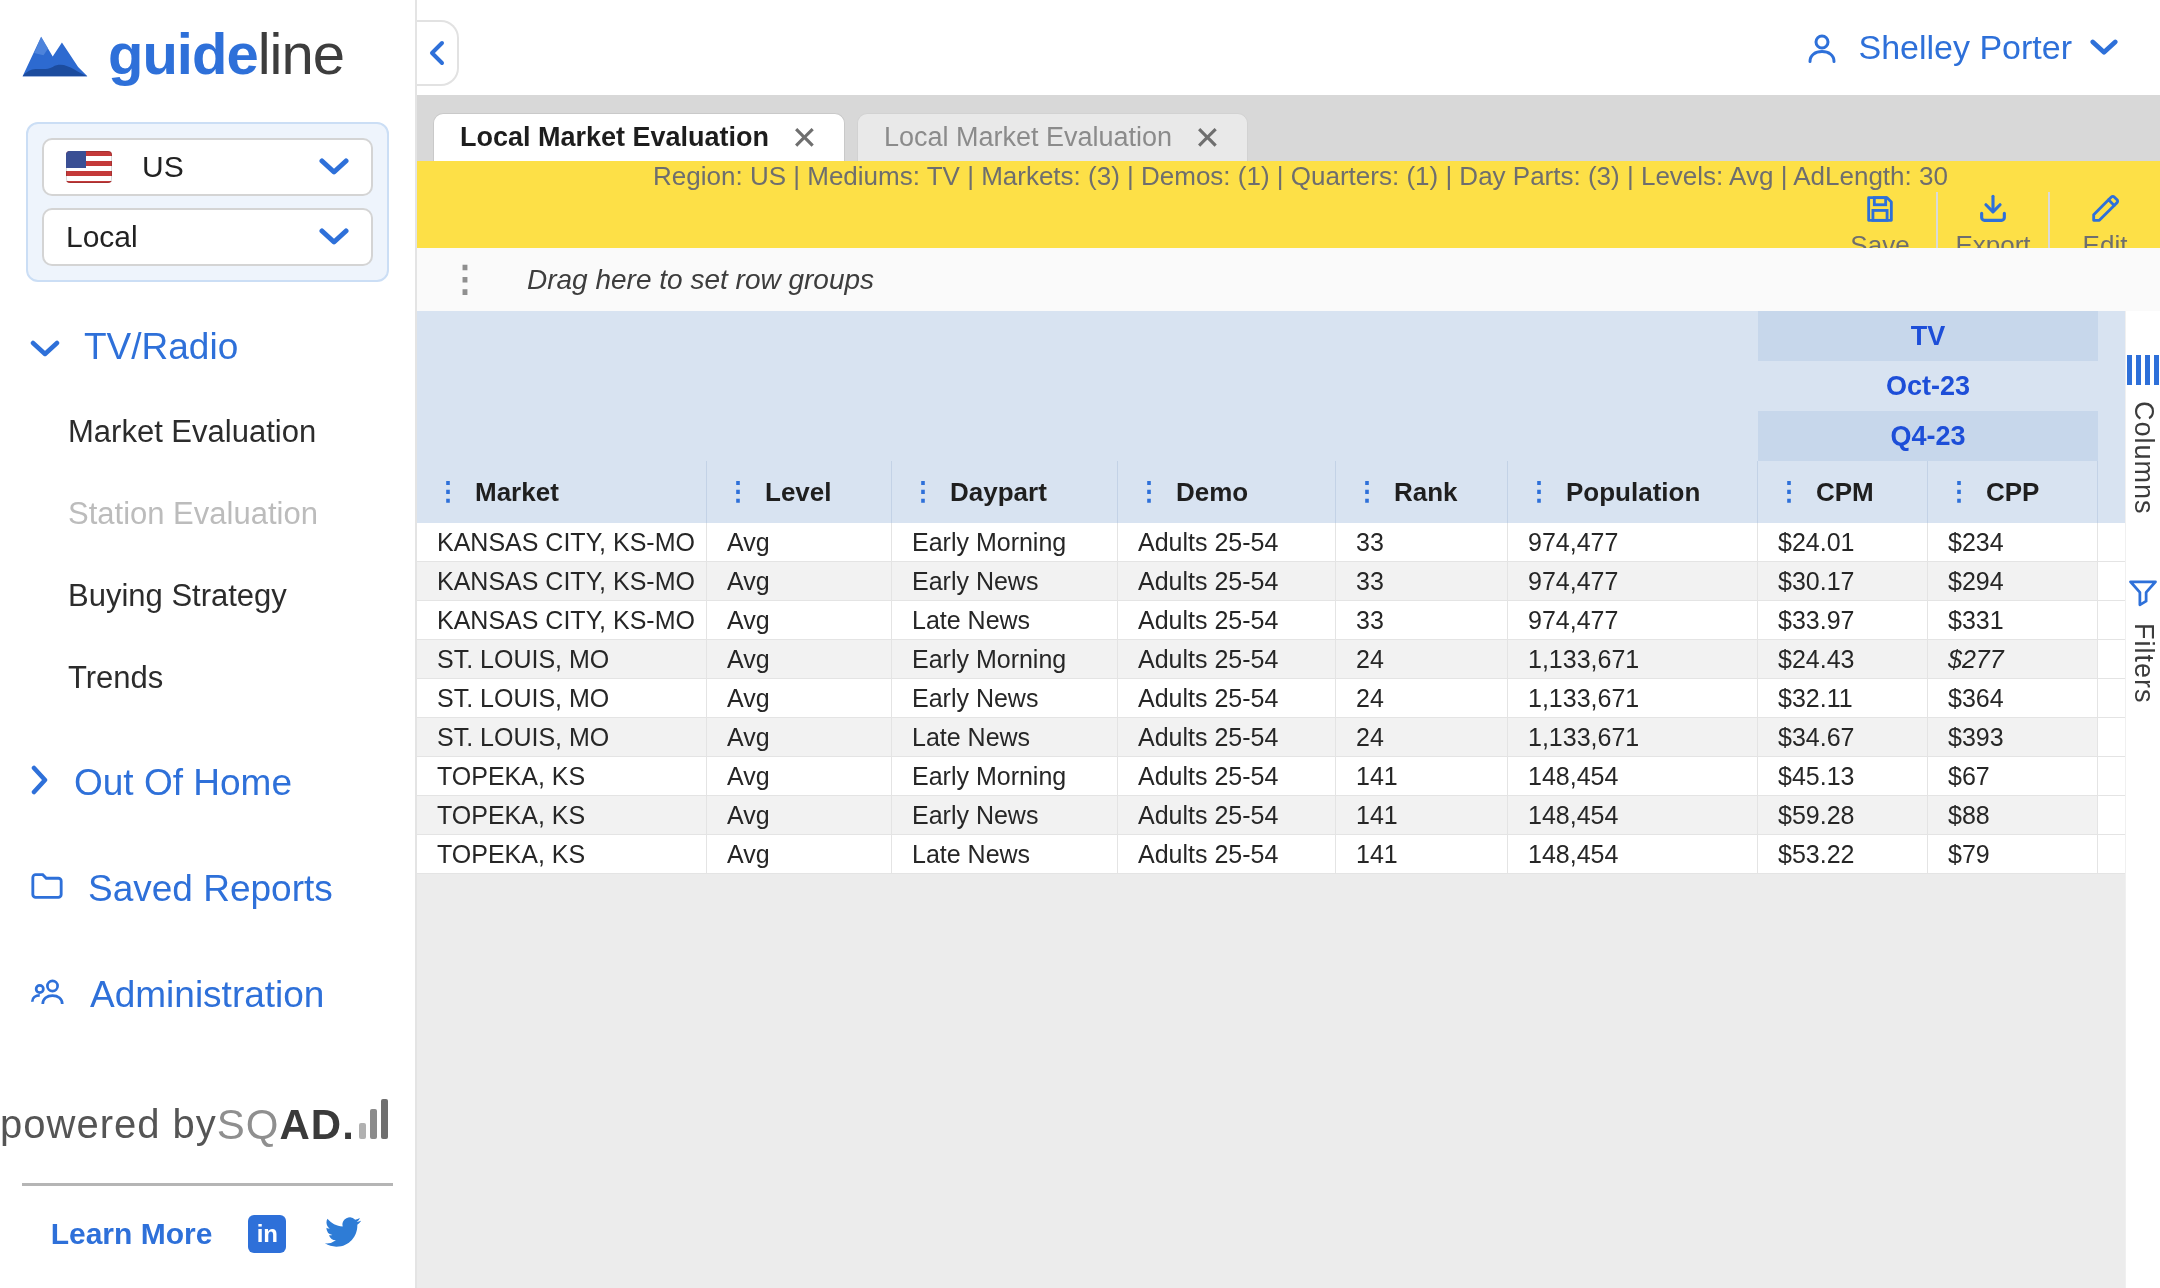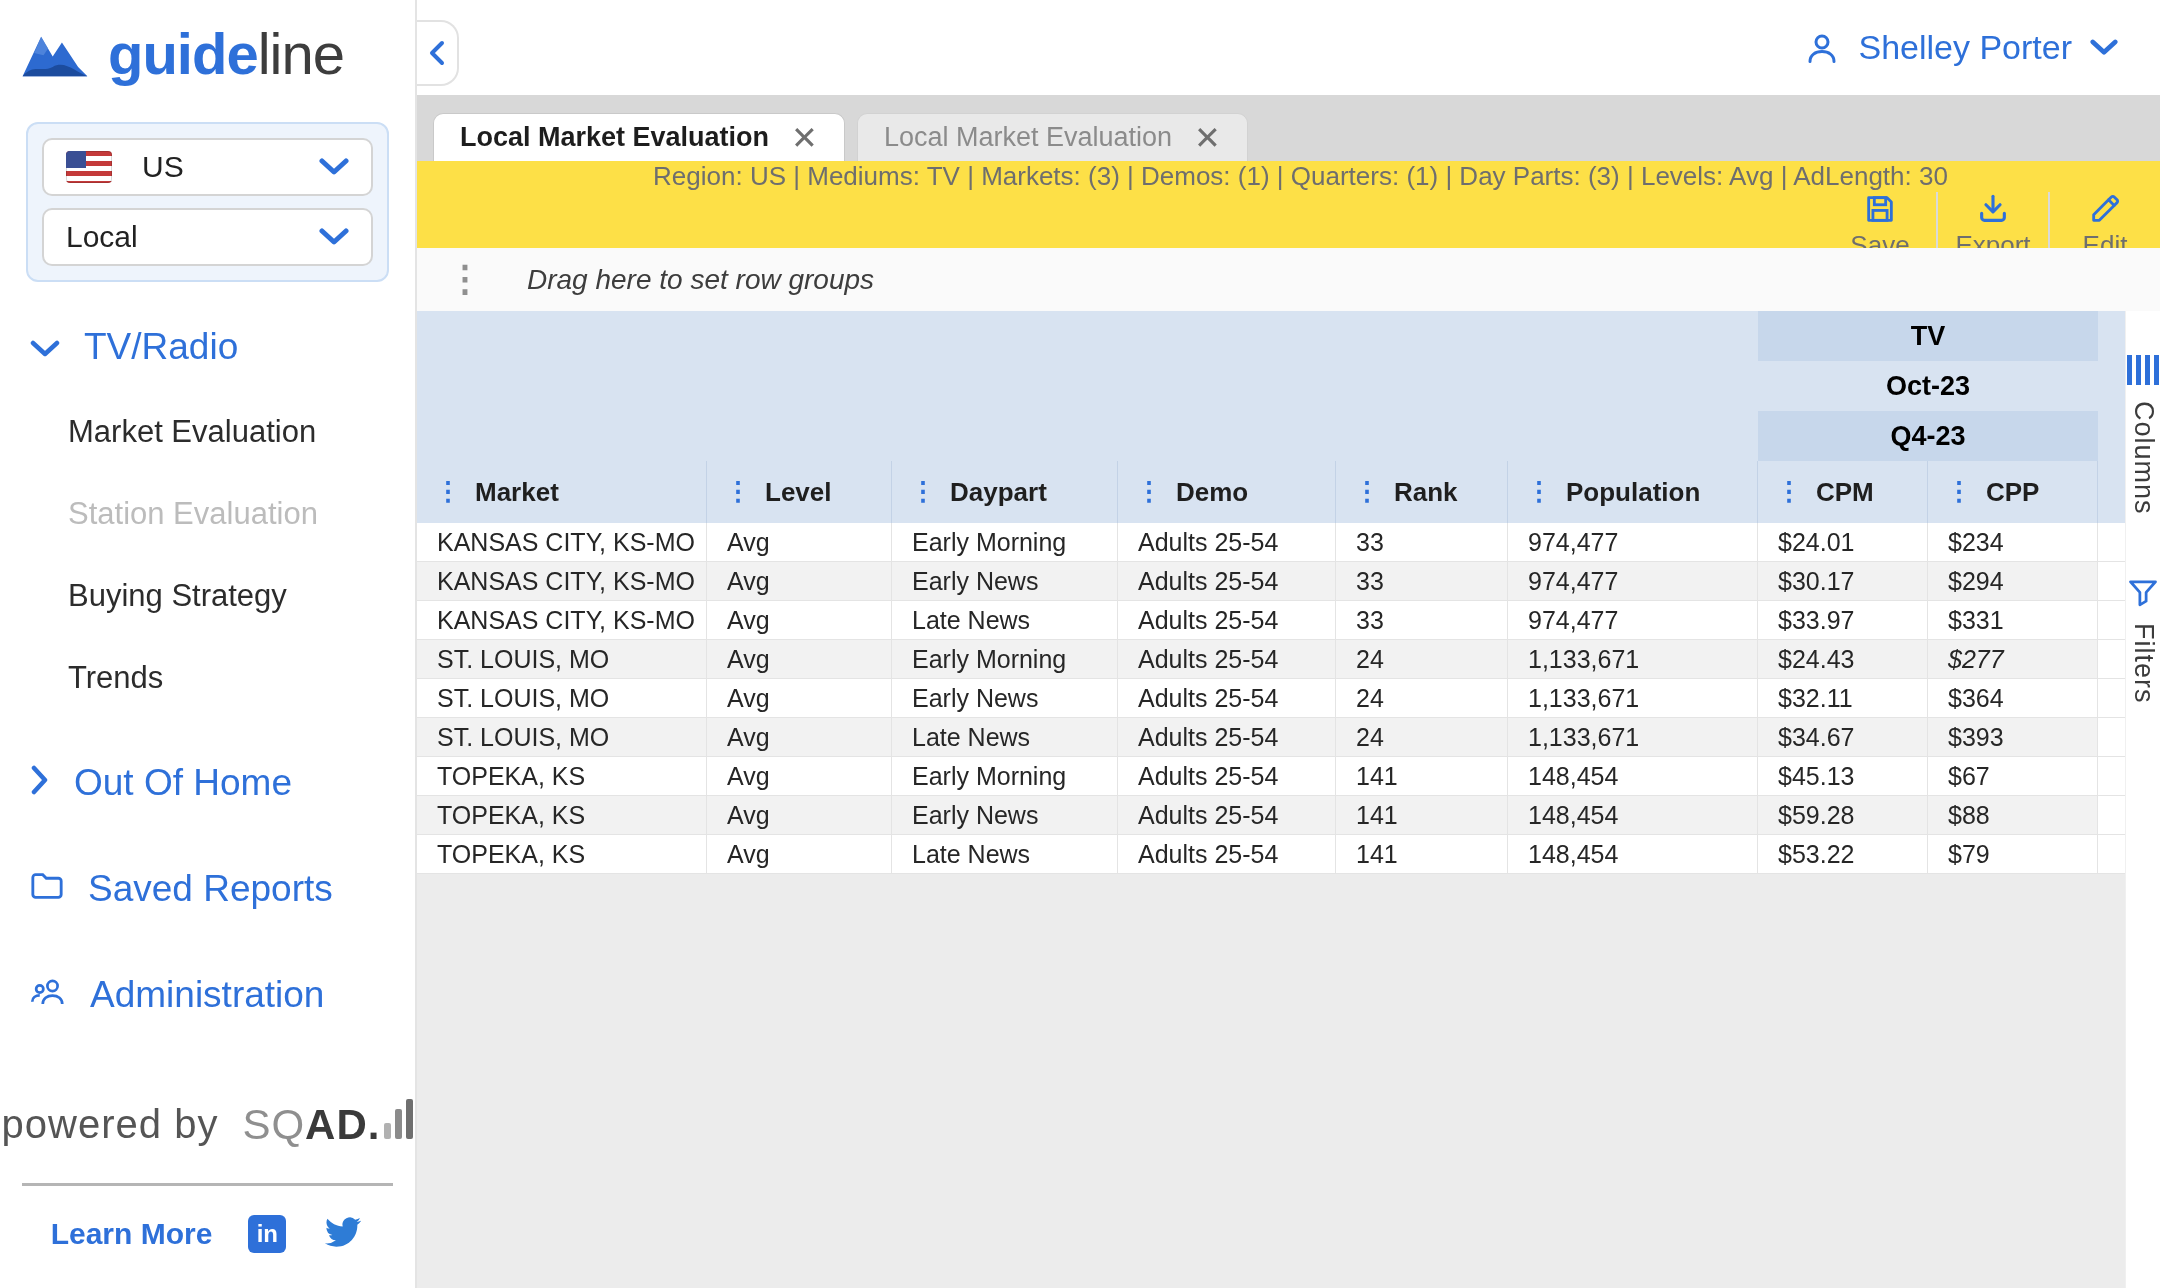--- a/index.html
+++ b/index.html
@@ -28,21 +28,21 @@
 
   .nav { margin-top:44px; }
   .nav-top { display:flex; align-items:center; gap:24px; color:#2e70d9; font-size:37px; padding-left:30px; }
   .nav-top + .nav-top { margin-top:64px; }
   .nav-sub { list-style:none; margin-top:14px; }
   .nav-sub li { font-size:31px; color:#2c2c2c; padding:0 0 0 68px; margin-top:46px; cursor:pointer; }
   .nav-sub li.disabled { color:#bcbcbc; }
   .nav-group-gap { margin-top:66px; }
 
   .sidebar-footer { margin-top:auto; }
-  .powered-row { display:flex; align-items:center; justify-content:center; gap:24px; }
+  .powered-row { display:flex; align-items:center; justify-content:flex-start; }
   .powered-text { font-size:40px; color:#555; letter-spacing:1px; }
   .sqad { font-size:42px; letter-spacing:1px; display:flex; align-items:baseline; }
   .sqad-sq { color:#8f8f8f; }
   .sqad-ad { color:#3a3a3a; font-weight:bold; }
   .sqad-dot { color:#3a3a3a; font-weight:bold; }
   .sqad-bars { display:inline-flex; align-items:flex-end; gap:4px; margin-left:4px; }
   .sqad-bars i { display:block; width:7px; background:#9a9a9a; border-radius:2px; }
   .sqad-bars i:nth-child(1){ height:16px; background:#b1b1b1;}
   .sqad-bars i:nth-child(2){ height:30px; background:#8b8b8b;}
   .sqad-bars i:nth-child(3){ height:40px; background:#6f6f6f;}
@@ -79,21 +79,21 @@
   .drag-row { height:63px; background:#fafafa; display:flex; align-items:center; padding-left:30px; gap:44px; }
   .drag-grip { color:#8f8f8f; font-size:36px; font-weight:bold; line-height:0.8; }
   .drag-hint { font-style:italic; font-size:28px; color:#3d3d3d; }
 
   .grid-area { flex:1; display:flex; min-height:0; }
   .grid { flex:1; display:flex; flex-direction:column; background:#ececec; min-width:0; }
 
   .g-grouprow { display:flex; height:50px; flex:none; }
   .g-left { width:1341px; flex:none; background:#d8e3f1; }
   .g-span { width:340px; flex:none; display:flex; align-items:center; justify-content:center;
-            font-weight:bold; font-size:27px; color:#000000; }
+            font-weight:bold; font-size:27px; color:#1d4ed8; }
   .g-span.dark { background:#c7d7eb; }
   .g-span.light { background:#d8e3f1; }
   .g-fill { flex:1; background:#d8e3f1; }
 
   .g-colrow { display:flex; height:62px; flex:none; background:#d8e3f1; }
   .hcell { display:flex; align-items:center; gap:14px; padding-left:18px; font-weight:bold;
            font-size:26px; color:#1f1f1f; border-right:1px solid #c3d2e6; cursor:pointer;
            white-space:nowrap; overflow:hidden; }
   .hgrip { color:#2e70d9; font-size:26px; line-height:0.9; }
   .hfill { flex:1; }

